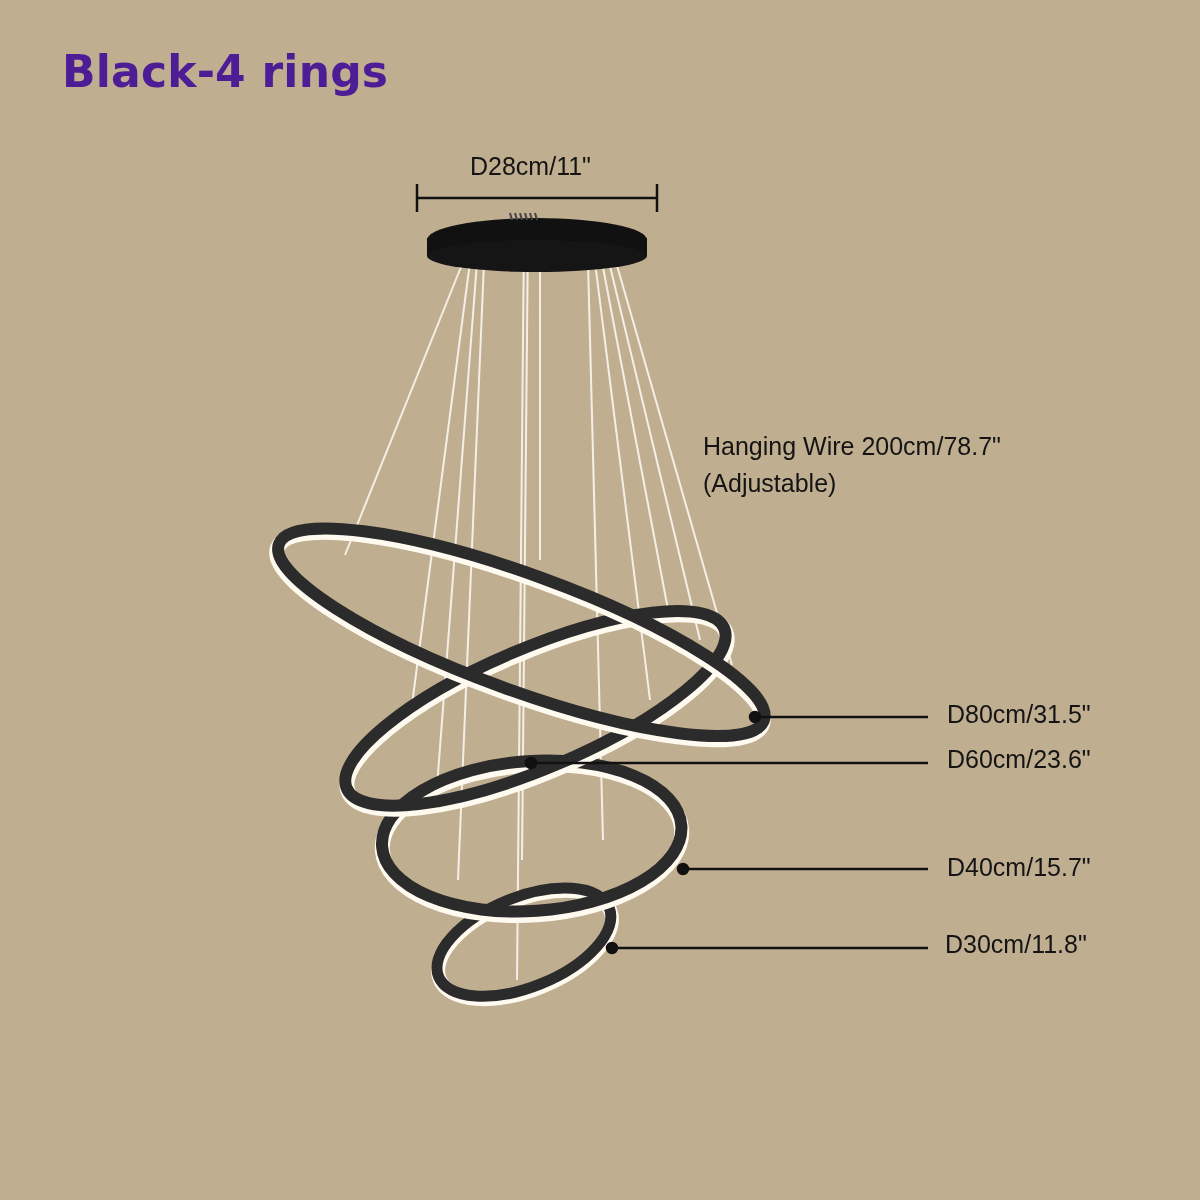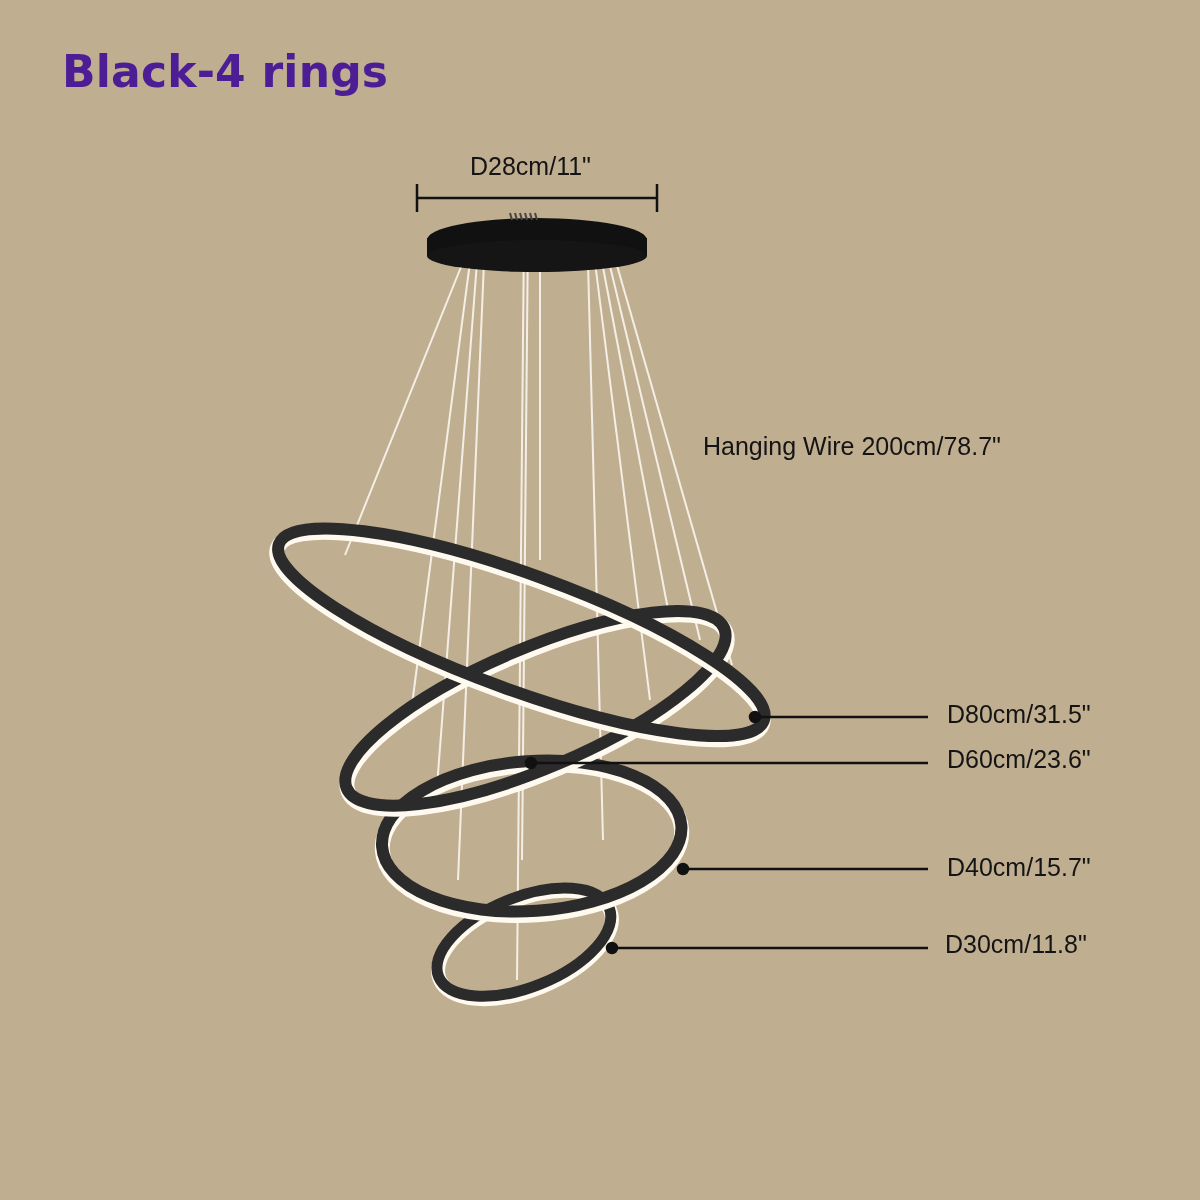--- a/index.html
+++ b/index.html
@@ -103,18 +103,19 @@
     <line x1="683" y1="869" x2="928" y2="869"></line>
     <circle cx="612" cy="948" r="5"></circle>
     <line x1="612" y1="948" x2="928" y2="948"></line>
   </g>
 </svg>
 
 <div class="label canopy-label">D28cm/11"</div>
 
 <div class="label wire-label">
   <div>Hanging Wire 200cm/78.7"</div>
+  <div>(Adjustable)</div>
 </div>
 
 <div class="label dim-80">D80cm/31.5"</div>
 <div class="label dim-60">D60cm/23.6"</div>
 <div class="label dim-40">D40cm/15.7"</div>
 <div class="label dim-30">D30cm/11.8"</div>
 
 </body></html>

